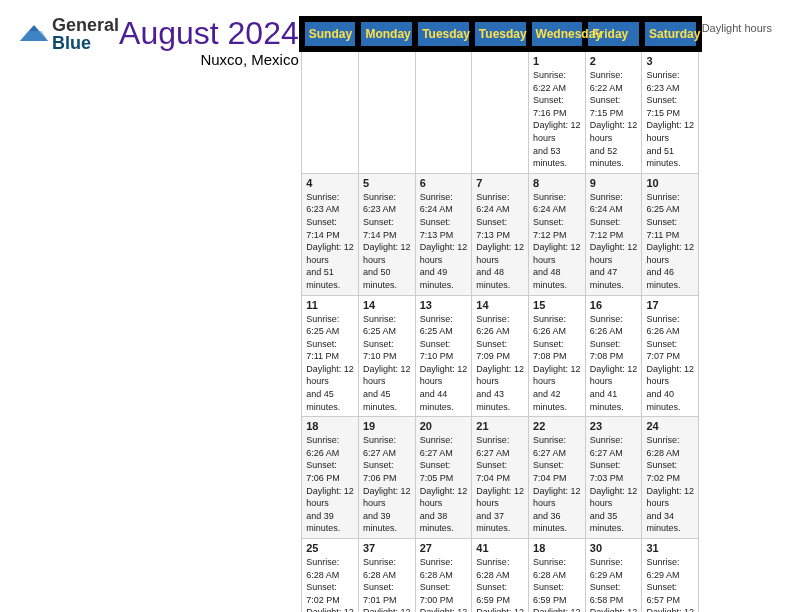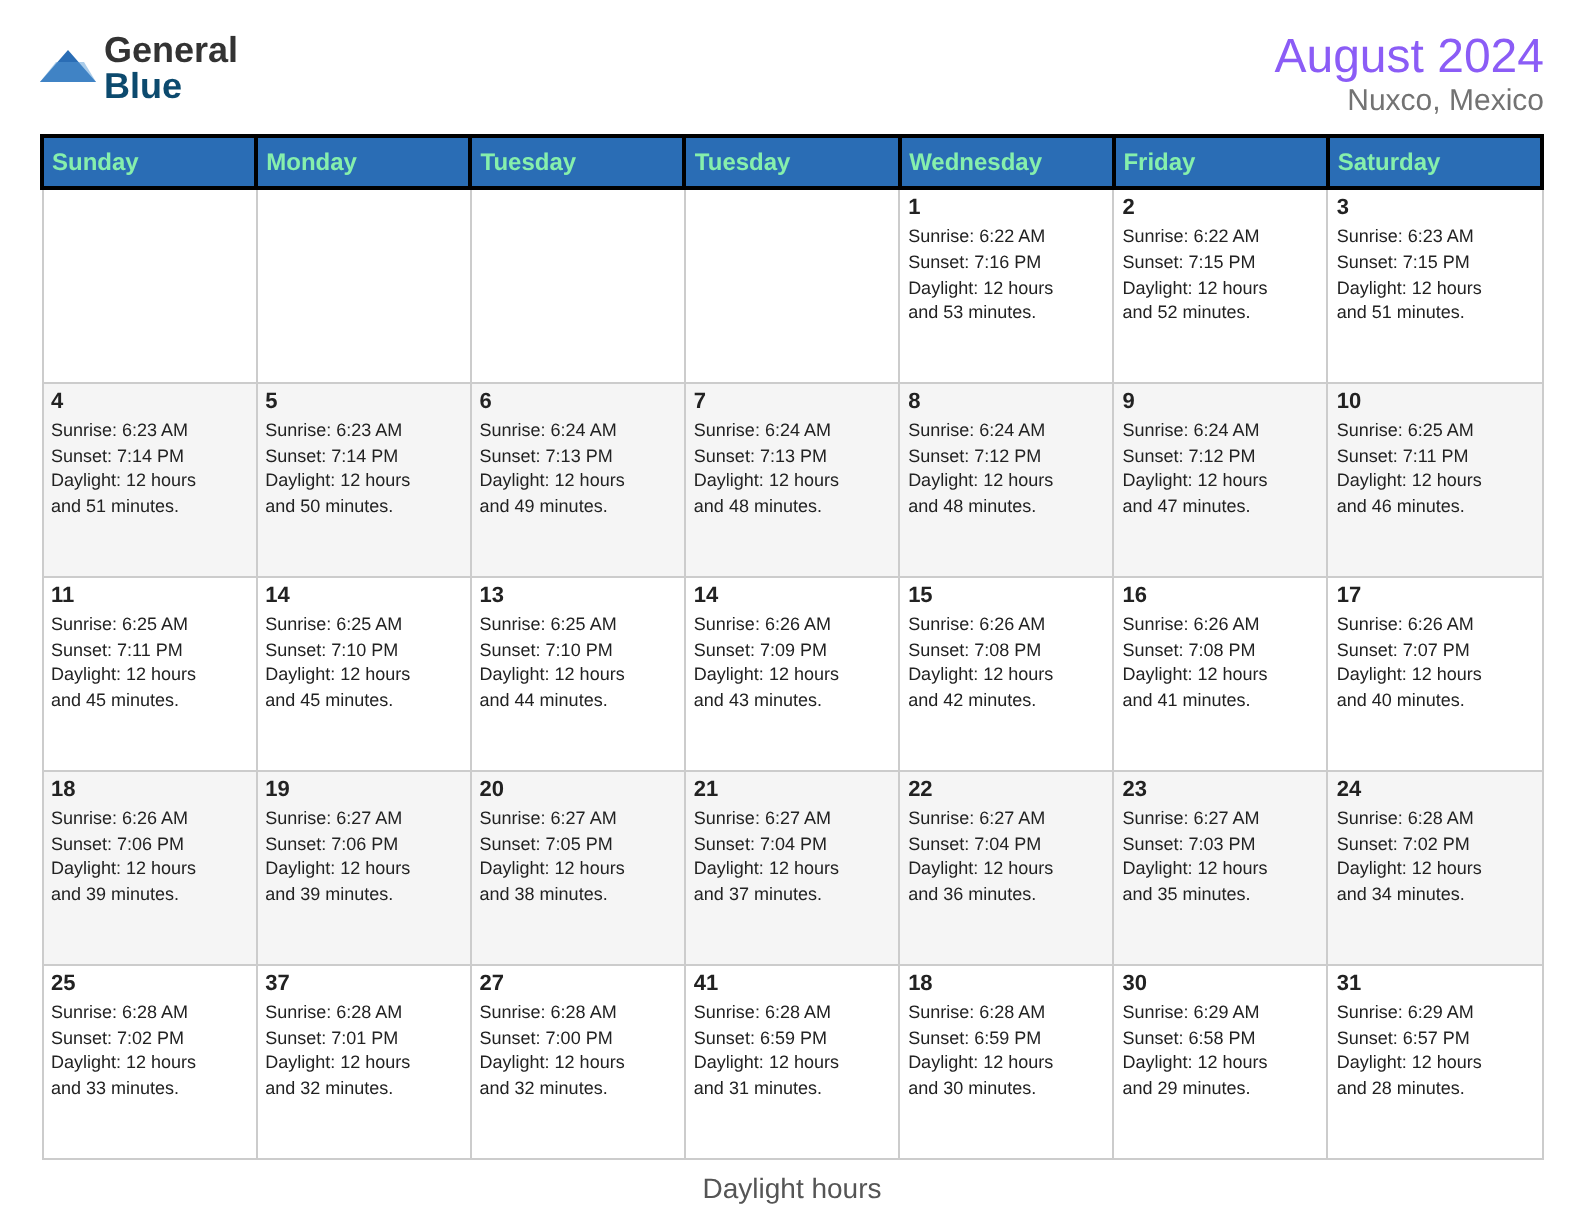--- a/index.html
+++ b/index.html
@@ -8,21 +8,21 @@
       background: #fff;
       width: 792px;
       height: 612px;
       overflow: hidden;
     }
     .page {
       width: 792px;
       height: 612px;
       padding: 16px 20px 10px 20px;
       display: flex;
-      flex-direction: column;
+      flex-direction: row;
     }
     .header {
       display: flex;
       justify-content: space-between;
       align-items: flex-start;
       margin-bottom: 8px;
     }
     .logo {
       display: flex;
       align-items: center;
@@ -44,43 +44,42 @@
       color: #0c4a6e;
     }
     .logo-icon {
       width: 28px;
       height: 22px;
     }
     .title-block {
       text-align: right;
     }
     .main-title {
-      font-size: 24px;
+      font-size: 32px;
       font-weight: normal;
-      color: #8b5cf6;
+      color: #4c1d95;
       line-height: 1.1;
-      margin-left: 44px;
     }
     .subtitle {
       font-size: 15px;
-      color: #737373;
+      color: #000000;
     }
     .calendar {
       width: 100%;
       border-collapse: collapse;
       flex: 1;
       table-layout: fixed;
     }
     .calendar thead th {
       background: #2a6db5;
-      color: #86efac;
+      color: #fde047;
       font-size: 12px;
       font-weight: bold;
       padding: 5px 4px;
-      border: 2px solid #000000;
+      border: 6px solid #000000;
       text-align: left;
     }
     .calendar tbody td {
       border: 1px solid #ccc;
       vertical-align: top;
       padding: 3px 4px;
       font-size: 9.5px;
       color: #222;
       height: 80px;
       background: #fff;
@@ -96,21 +95,21 @@
     }
     .day-info {
       line-height: 1.4;
       font-size: 9px;
     }
     .empty-cell {
       background: #fff !important;
     }
     .footer {
       margin-top: 6px;
-      font-size: 14px;
+      font-size: 11px;
       color: #555;
       text-align: center;
     }
   </style>
 </head>
 <body>
 
 <div class="page">
   <div class="header">
     <div class="logo">

